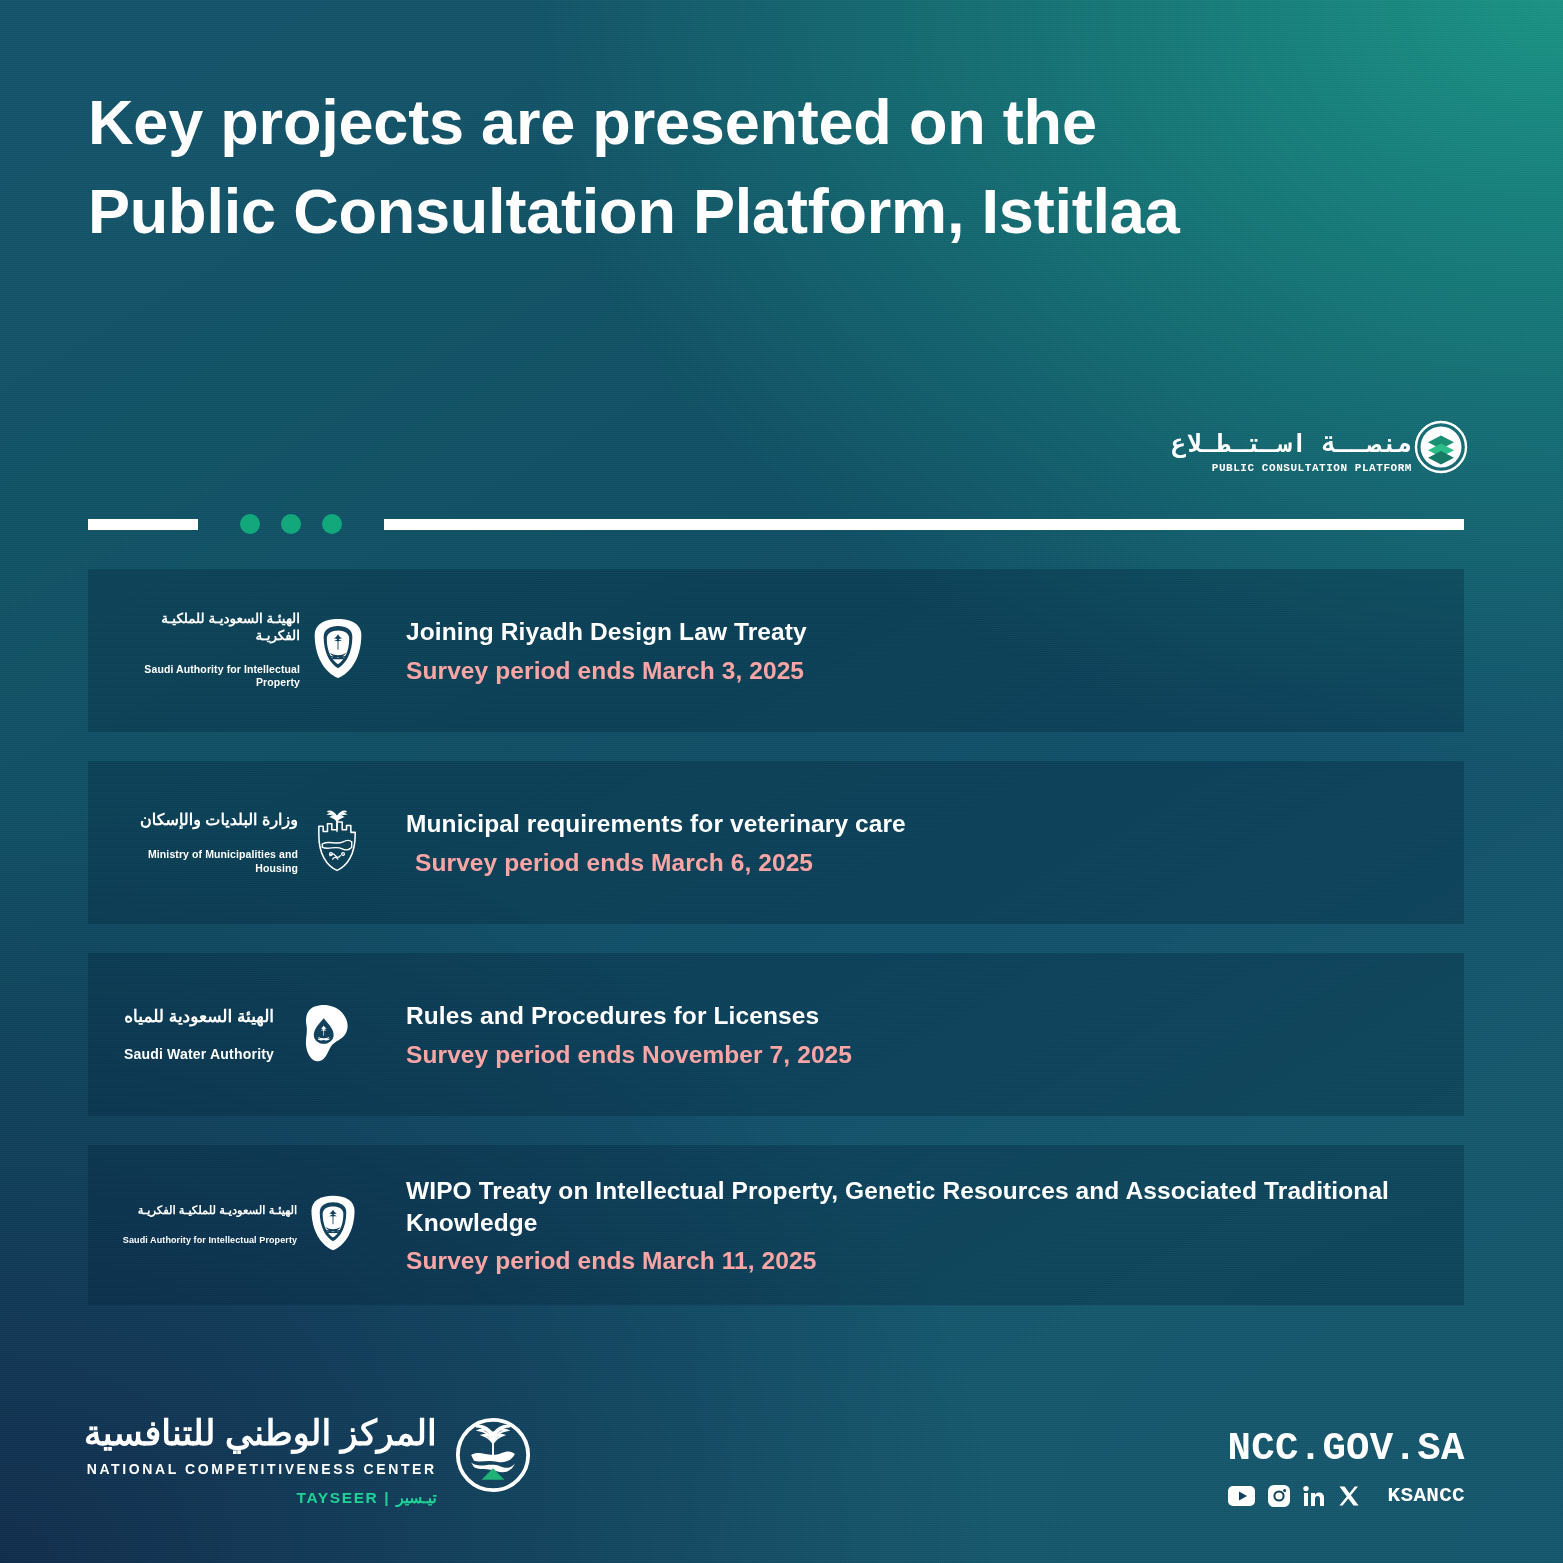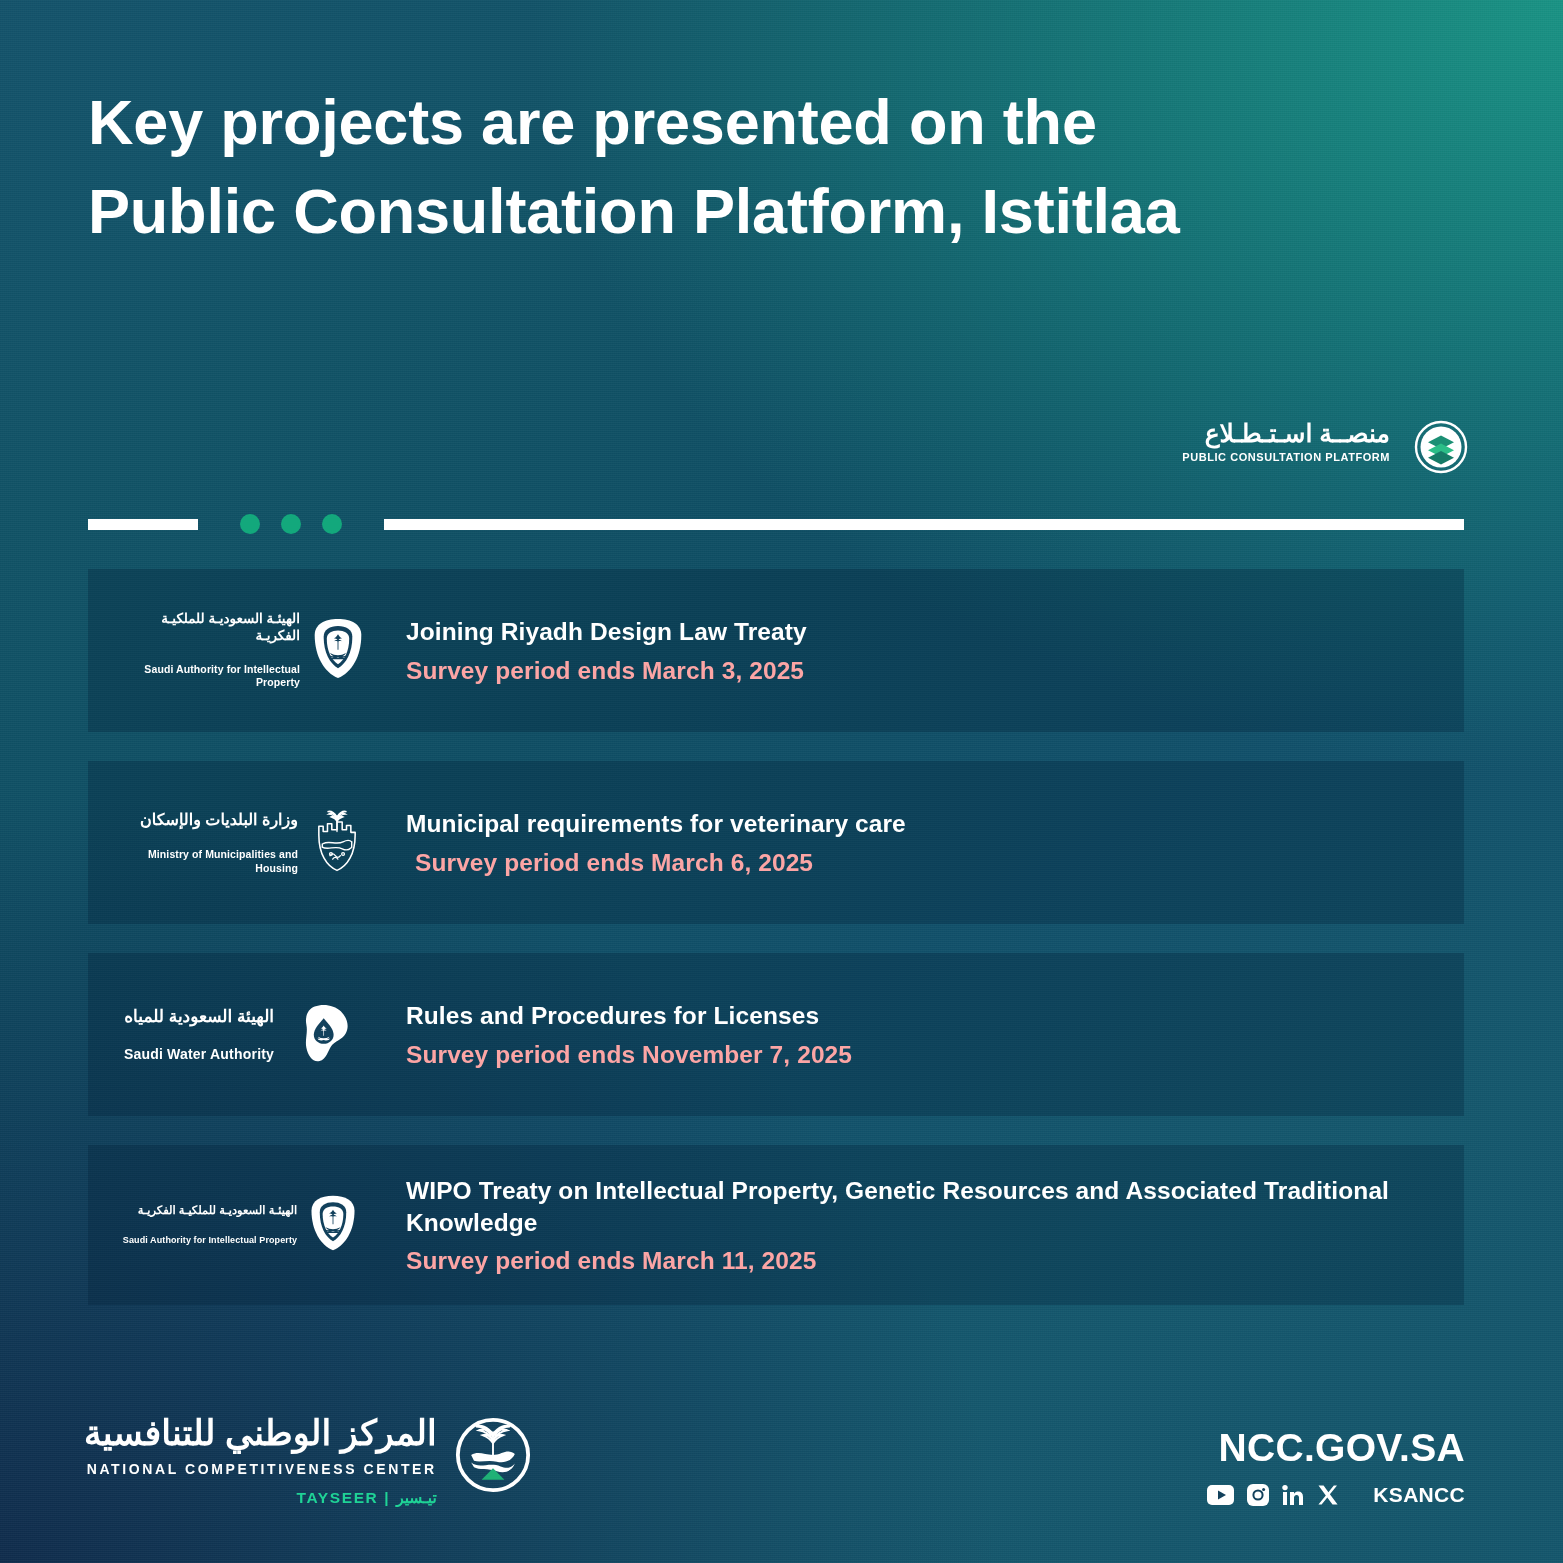--- a/index.html
+++ b/index.html
@@ -44,21 +44,21 @@
   .subhead {
     position:absolute; left:90px; top:304px; width:1380px;
     color:#eef7f6;
     font-size:30px; font-weight:500; line-height:1.35;
     letter-spacing:.1px;
   }
 
   
   .platform-logo {
     position:absolute; right:95px; top:420px;
-    display:flex; align-items:flex-start; gap:24px;
+    display:flex; align-items:flex-end; gap:2px;font-family:Liberation Mono, monospace;
   }
   .platform-text { text-align:right; color:#ffffff; }
   .platform-ar {
     font-size:25px; font-weight:700; letter-spacing:2.5px;
     line-height:1.1; direction:rtl;
   }
   .platform-en {
     font-size:11px; font-weight:700; letter-spacing:.55px;
     margin-top:3px;
   }
@@ -122,33 +122,33 @@
     color:#ffffff; font-size:14px; font-weight:700;
     letter-spacing:2.6px; margin-top:8px;
   }
   .ncc-tayseer {
     color:#1fd396; font-size:15.5px; font-weight:700;
     letter-spacing:1.6px; margin-top:12px; text-align:right;
   }
   .ncc-mark { margin-top:4px; }
 
   .footer-right {
-    position:absolute; right:98px; bottom:56px; text-align:right;
+    position:absolute; right:98px; bottom:56px; text-align:left;font-family:Liberation Mono, monospace;
   }
   .ncc-url {
     color:#ffffff; font-size:39px; font-weight:700; letter-spacing:.3px;
   }
   .social {
     display:flex; align-items:center; justify-content:flex-end;
     gap:13px; margin-top:13px;
   }
   .social svg { display:block; }
   .handle {
     color:#ffffff; font-size:21px; font-weight:700; letter-spacing:.3px;
-    margin-left:21px;
+    margin-left:15px;
   }
 </style>
 </head>
 <body>
 
 <div class="bg"></div>
 <div class="noise"></div>
 
 <div class="page">
 

